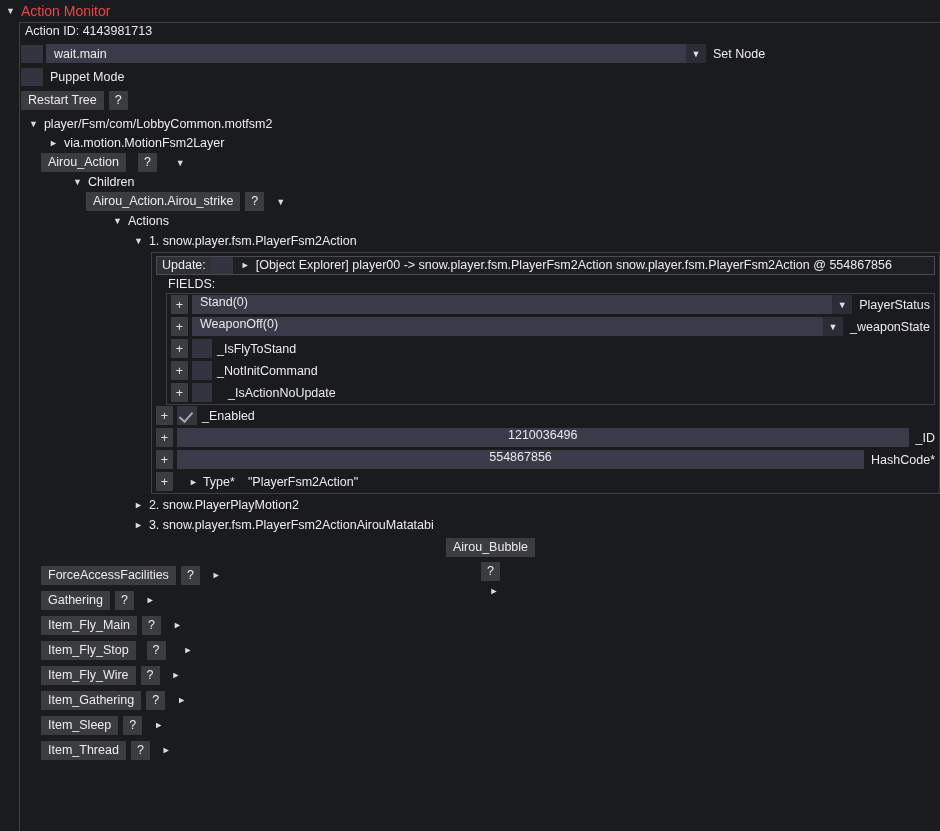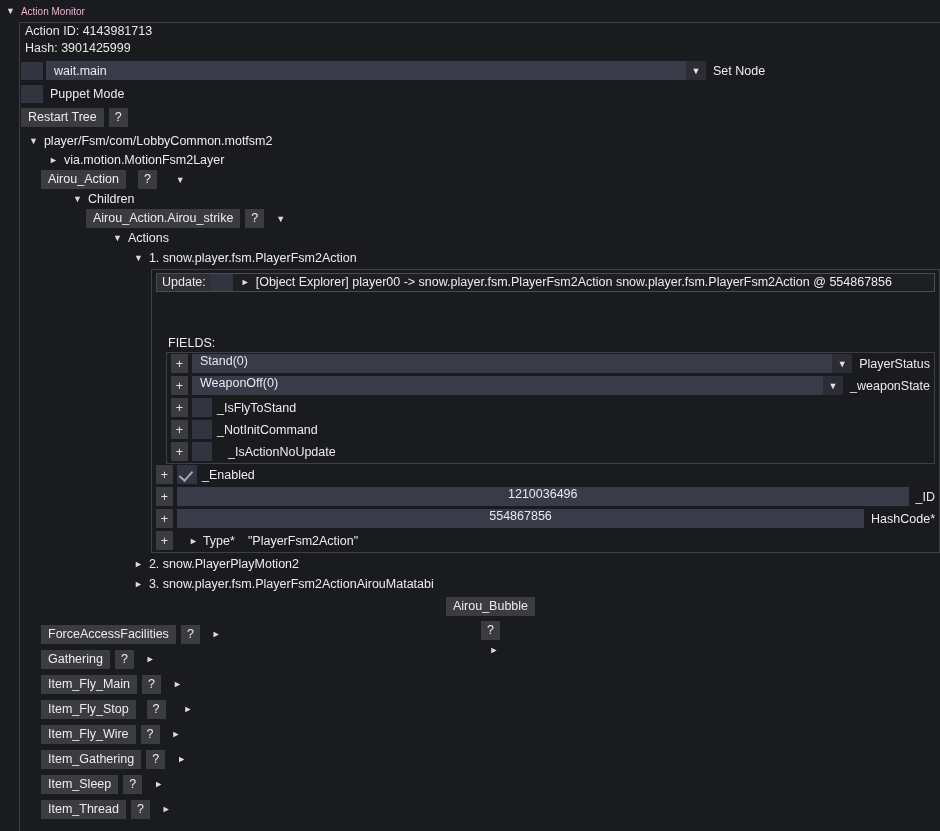--- a/index.html
+++ b/index.html
@@ -13,21 +13,21 @@
     color: #e8e8ea;
     -webkit-font-smoothing: antialiased;
   }
   .panel { width: 940px; height: 831px; position: relative; background: #1a1b1e; }
 
   
   .hdr {
     height: 22px; display: flex; align-items: center;
     padding-left: 6px; gap: 6px; background: #1a1b1e;
   }
-  .hdr .ttl { font-size: 10px; color: #f9a8d4; }
+  .hdr .ttl { font-size: 14px; color: #ef4444; }
   .caret { color: #d8d8da; font-size: 9px; line-height: 1; display: inline-block; }
 
   .body-box {
     position: absolute; left: 19px; top: 22px; right: 0; bottom: 0;
     border-top: 1px solid #3d3f44;
     border-left: 1px solid #3d3f44;
     background: #1a1b1e;
   }
 
   .line { padding-left: 5px; line-height: 17px; height: 17px; white-space: nowrap; }
@@ -68,21 +68,21 @@
     display: flex; align-items: stretch; height: 19px;
     border: 1px solid #4a4c52; background: #1e1f23;
   }
   .upd .lbl {
     background: #2f3036; padding: 0 5px; display: flex; align-items: center;
     color: #ececed;
   }
   .upd .box { width: 22px; background: #33343f; }
   .upd .txt { display: flex; align-items: center; padding-left: 8px; gap: 6px; color: #ececed; overflow: hidden; }
 
-  .fieldslabel { padding: 2px 0 2px 6px; color: #ececed; margin-top: 42px; }
+  .fieldslabel { padding: 2px 0 2px 6px; color: #ececed; }
 
   .frow { display: flex; align-items: center; height: 22px; }
   .plus {
     width: 17px; height: 19px; background: #3b3c40; color: #e2e2e5;
     display: flex; align-items: center; justify-content: center;
     font-size: 12.5px; flex: 0 0 auto;
   }
   .fval {
     background: #3a3b48; height: 19px; margin-left: 4px; display: flex;
     position: relative; padding-left: 8px;
@@ -114,21 +114,20 @@
 <div class="panel">
 
   <div class="hdr">
     <span class="caret">▼</span>
     <span class="ttl">Action Monitor</span>
   </div>
 
   <div class="body-box">
 
     <div class="line">Action ID: 4143981713</div>
-    <div class="line">Hash: 3901425999</div>
 
     <div class="row" style="margin-top:4px; padding-left:1px;">
       <span class="chk"></span>
       <div class="combo" style="width:660px; margin-left:3px;">
         <span>wait.main</span>
         <span class="arrow">▼</span>
       </div>
       <span class="sidelabel">Set Node</span>
     </div>
 

